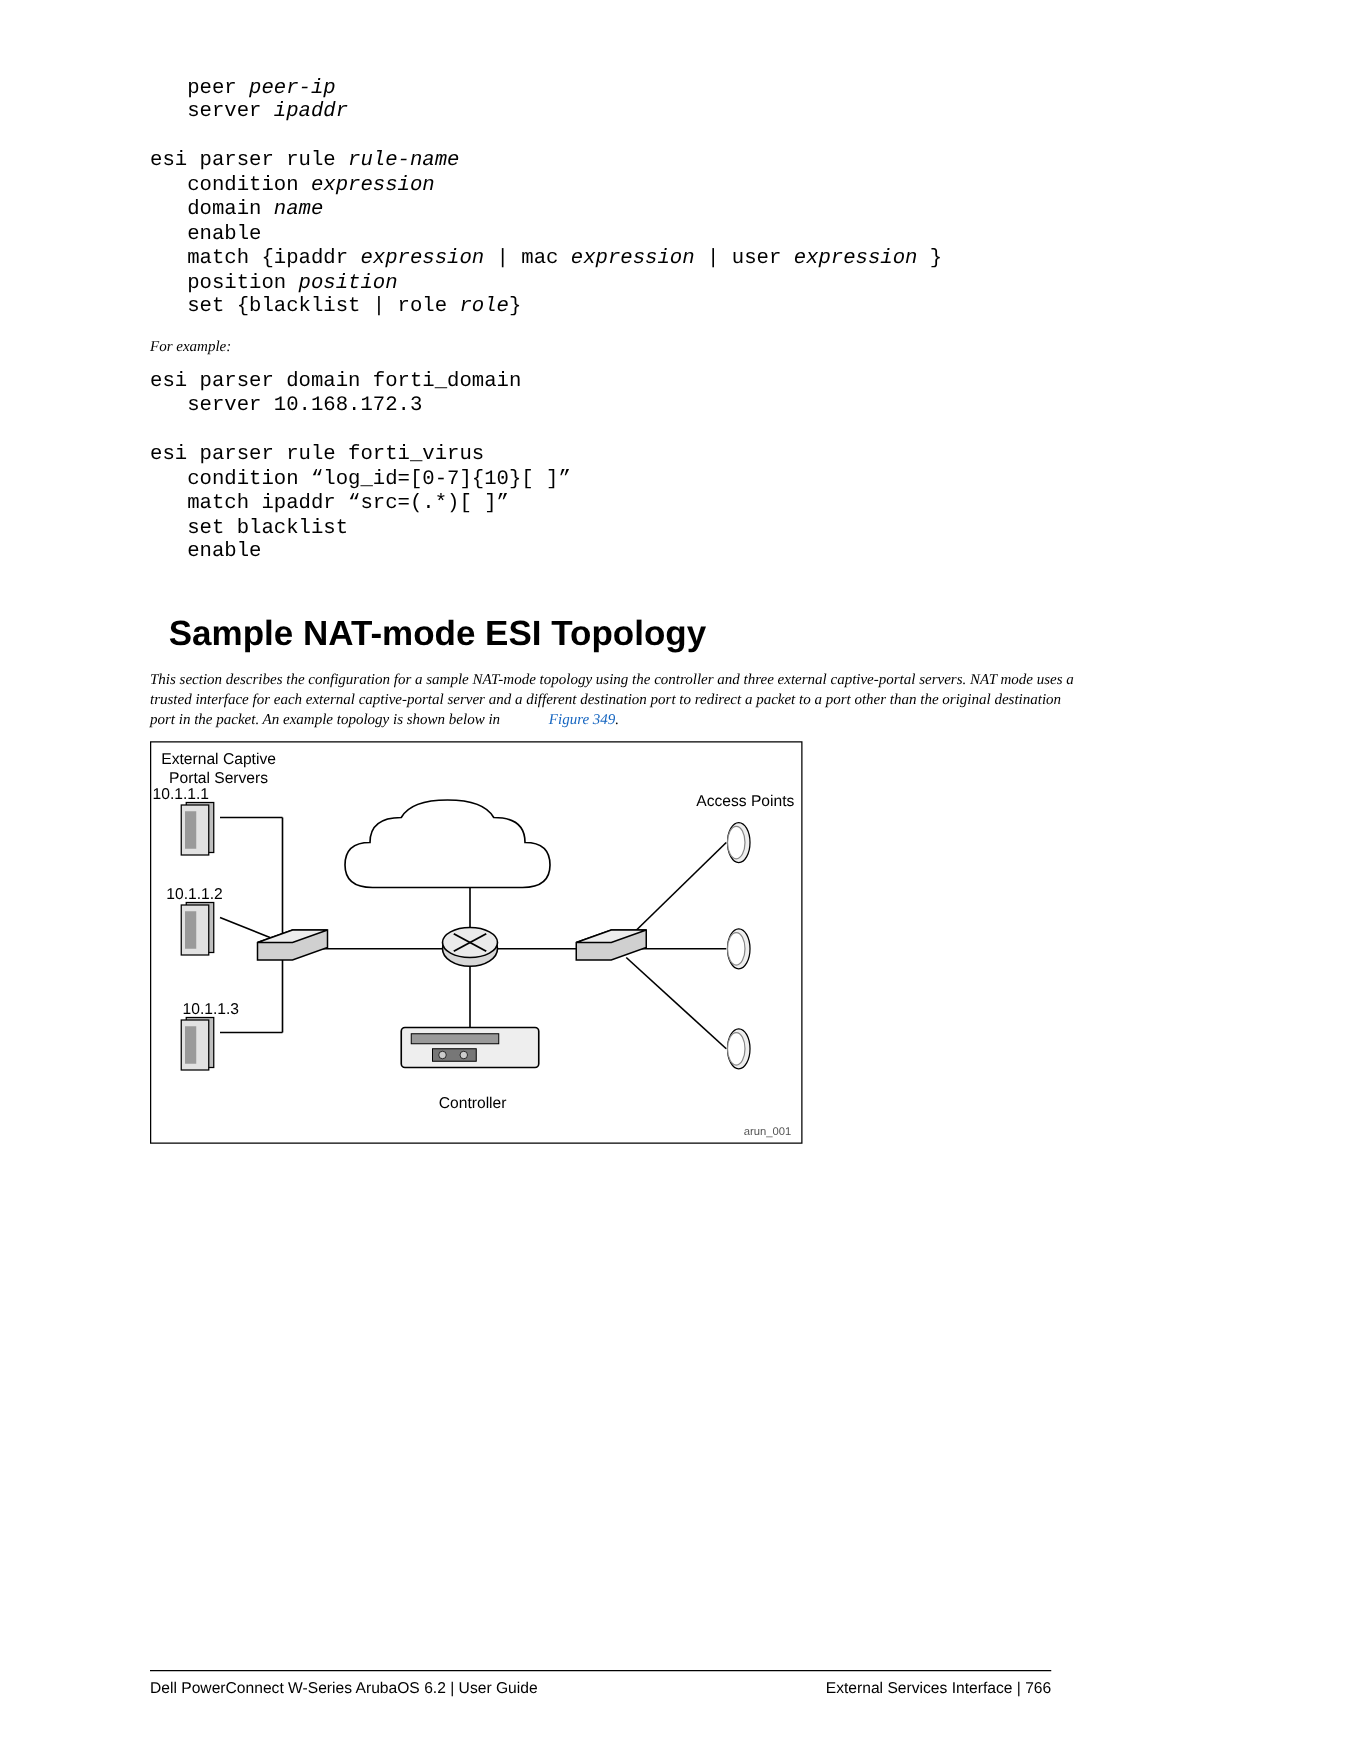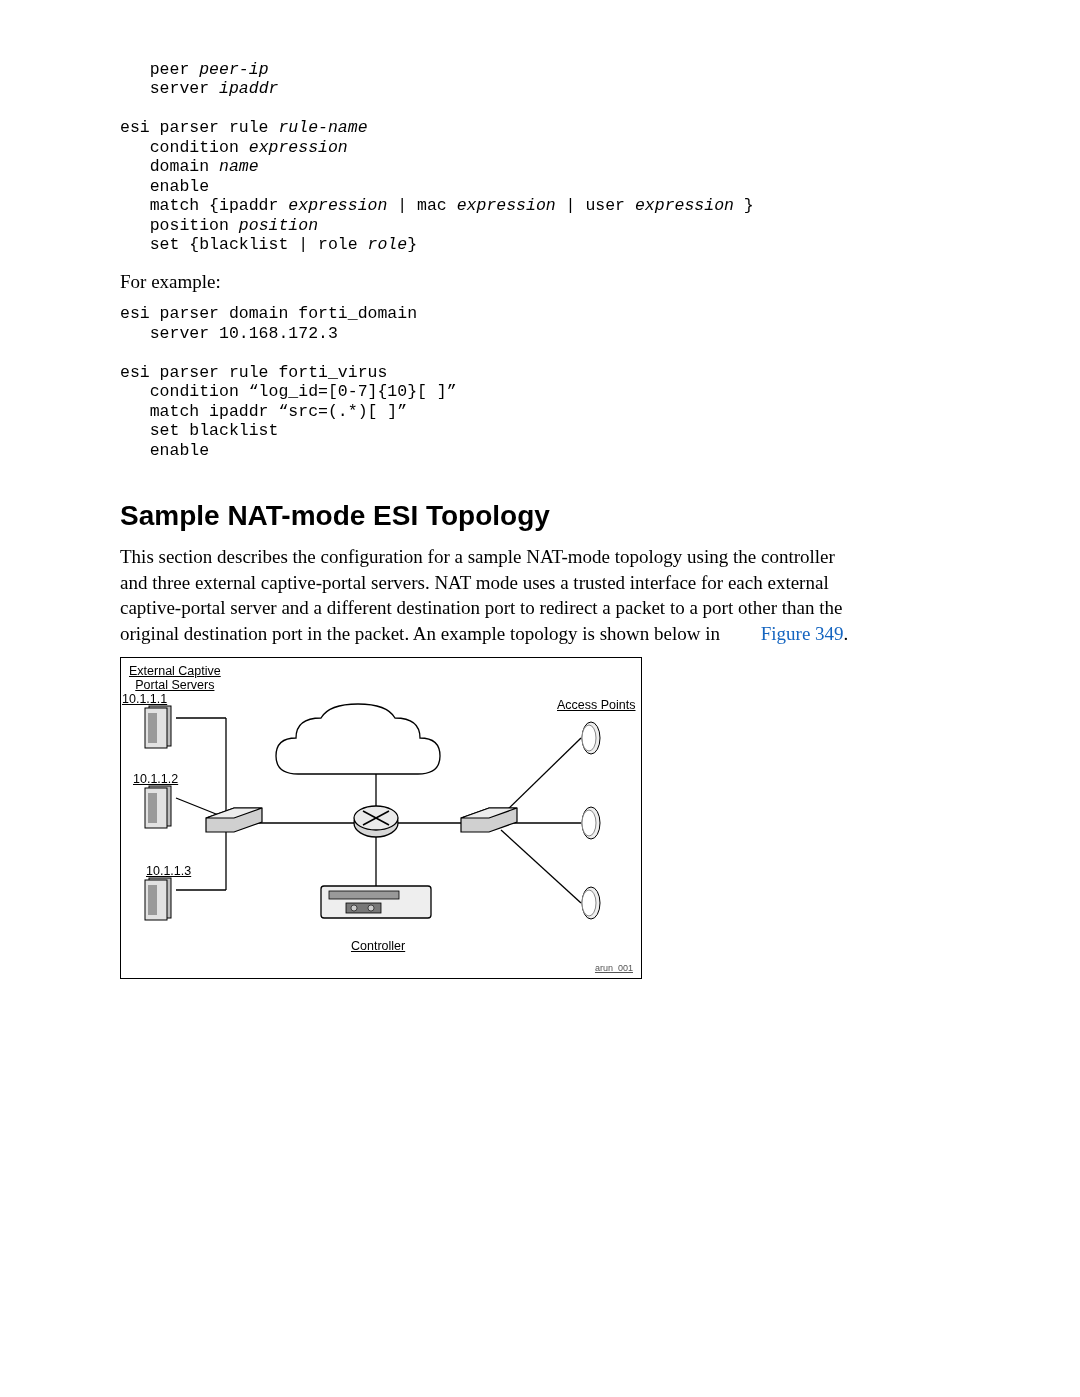--- a/index.html
+++ b/index.html
@@ -19,29 +19,30 @@
   }
   pre.code {
     font-family: "Courier New", monospace;
     font-size: 16.5px;
     line-height: 1.18;
     white-space: pre;
     margin: 0 0 14px 0;
   }
   pre.code em { font-style: italic; }
   .body-text {
-    font-size: 19px;
+    font-size: 12px;
     line-height: 1.35;
     margin: 0 0 10px 0;
+    font-style: italic;
   }
   .section-heading {
     font-family: Arial, Helvetica, sans-serif;
     font-weight: bold;
     font-size: 28px;
-    margin: 40px 0 12px 0;
+    margin: 40px 0 12px 15px;
   }
   .link { color: #1565c0; margin-left: 36px; }
   .figcap {
     font-family: Arial, Helvetica, sans-serif;
     font-size: 15px;
     margin: 16px 0 8px 0;
   }
   .figcap .fignum { font-weight: bold; }
   .figcap .figtitle { font-style: italic; }
   .figure-box {
@@ -52,21 +53,20 @@
     background: #fff;
     overflow: hidden;
     font-family: Arial, Helvetica, sans-serif;
   }
   .fig-label {
     position: absolute;
     font-size: 12.5px;
     line-height: 1.15;
     text-align: center;
     white-space: nowrap;
-    text-decoration: underline;
   }
   .footer {
     position: absolute;
     left: 120px; right: 115px;
     bottom: 40px;
     border-top: 1px solid #000;
     padding-top: 6px;
     font-family: Arial, Helvetica, sans-serif;
     font-size: 12.5px;
     display: flex;
@@ -194,14 +194,18 @@
   <div class="fig-label" style="left:8px; top:6px; text-align:center; white-space:pre;">External Captive
 Portal Servers</div>
   <div class="fig-label" style="left:1px; top:34px;">10.1.1.1</div>
   <div class="fig-label" style="left:12px; top:114px;">10.1.1.2</div>
   <div class="fig-label" style="left:25px; top:206px;">10.1.1.3</div>
   <div class="fig-label" style="left:436px; top:40px;">Access Points</div>
   <div class="fig-label" style="left:230px; top:281px;">Controller</div>
   <div class="fig-label" style="right:8px; bottom:4px; font-size:9px; color:#555;">arun_001</div>
 </div>
 
-
+<div class="footer">
+  <span>Dell PowerConnect W-Series ArubaOS 6.2 | User Guide</span>
+  <span>External Services Interface | 766</span>
 </div>
 
+</div>
+
 </body></html>

